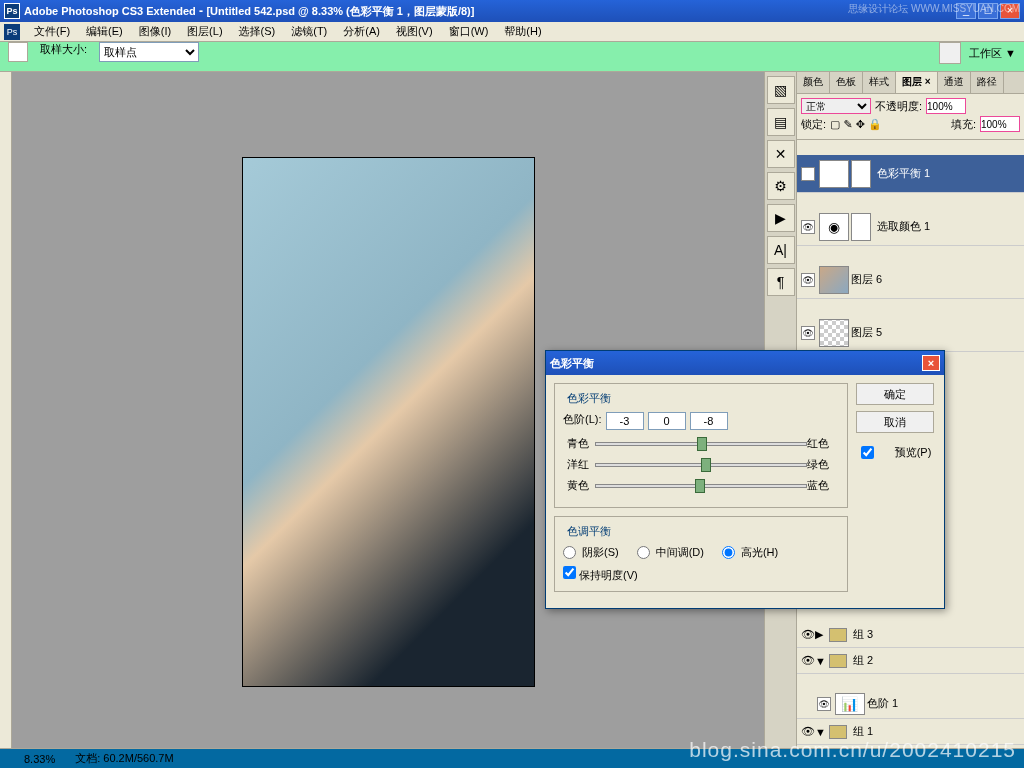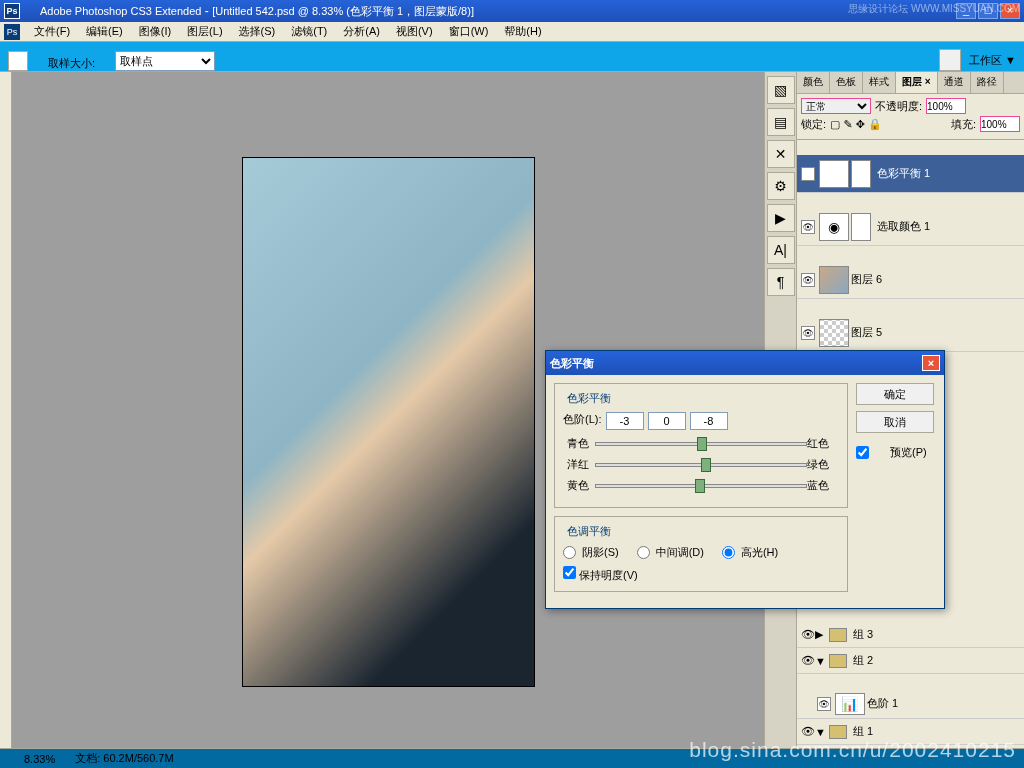--- a/index.html
+++ b/index.html
@@ -1,25 +1,25 @@
 <!DOCTYPE html>
 <html><head>
 <meta charset="utf-8">
 <style>
 * { margin: 0; padding: 0; box-sizing: border-box; font-family: "Microsoft YaHei", Tahoma, sans-serif; font-size: 11px; }
 body { width: 1024px; height: 768px; background: #9e9e9e; overflow: hidden; position: relative; }
 .titlebar { height: 22px; background: linear-gradient(#2563d8, #1e50b8); color: #fff; display: flex; align-items: center; padding: 0 4px; }
 .titlebar .ps-icon { width: 16px; height: 16px; background: #0b3c7a; border: 1px solid #fff; margin-right: 4px; font-weight: bold; text-align: center; line-height: 14px; font-size: 9px; }
-.titlebar .title { flex: 1; font-weight: normal; font-size: 12px; margin-left: 16px; }
+.titlebar .title { flex: 1; font-weight: bold; font-size: 12px; }
 .titlebar .winbtn { width: 20px; height: 16px; background: #3a6fd8; border: 1px solid #7aa5ef; margin-left: 2px; text-align: center; line-height: 12px; cursor: pointer; }
 .titlebar .winbtn.close { background: #e8543a; }
 .menubar { height: 20px; background: #ece9d8; display: flex; align-items: center; padding-left: 4px; border-bottom: 1px solid #aca899; }
 .menubar .ps-box { width: 16px; height: 16px; background: #0b3c7a; color: #fff; text-align: center; line-height: 16px; font-size: 9px; margin-right: 6px; }
 .menubar span { padding: 2px 8px; cursor: pointer; }
-.toolbar { height: 30px; background: #0ea5e9; border-bottom: 1px solid #aca899; display: flex; align-items: flex-end; padding: 0 8px; gap: 20px; }
+.toolbar { height: 30px; background: #86efac; border-bottom: 1px solid #aca899; display: flex; align-items: flex-start; padding: 0 8px; gap: 12px; }
 .toolbar .eyedrop-icon { width: 20px; height: 20px; border: 1px solid #aca899; background: #fff; }
 .toolbar select { width: 100px; height: 20px; background: #fff; border: 1px solid #7f9db9; }
 .toolbar .right-tools { margin-left: auto; display: flex; align-items: center; gap: 8px; }
 .toolbar .mini-icon { width: 22px; height: 22px; border: 1px solid #aca899; background: #f0f0f0; }
 .main-area { position: absolute; top: 72px; left: 0; right: 0; bottom: 20px; display: flex; }
 .left-rail { width: 12px; background: #ece9d8; border-right: 1px solid #aca899; }
 .toolbox { width: 30px; background: #ece9d8; border: 1px solid #888; position: absolute; left: 13px; top: 90px; }
 .toolbox .ps-head { height: 20px; background: linear-gradient(#4a7ad0, #2d5fb8); color: #fff; text-align: center; line-height: 20px; font-weight: bold; font-size: 12px; }
 .toolbox .tool { width: 28px; height: 22px; border-bottom: 1px solid #ccc; background: #ece9d8; display: flex; align-items: center; justify-content: center; cursor: pointer; font-size: 13px; }
 .toolbox .color-fg { width: 18px; height: 18px; background: #ff0000; border: 1px solid #000; margin: 4px auto; }
@@ -58,21 +58,21 @@
 .level-row { display: flex; align-items: flex-start; gap: 4px; margin: 6px 0; }
 .level-row input[type="text"] { width: 38px; height: 18px; border: 1px solid #7f9db9; text-align: center; }
 .slider-row { display: flex; align-items: center; margin: 6px 4px; font-size: 11px; }
 .slider-row .axis-label { width: 28px; }
 .slider-row .track { flex: 1; height: 4px; background: #ddd; border: 1px solid #888; position: relative; }
 .slider-row .handle { position: absolute; width: 10px; height: 14px; background: #7db07d; border: 1px solid #3a6a3a; top: -6px; cursor: pointer; }
 .tone-row { display: flex; gap: 18px; margin: 6px 0; }
 .tone-row label { display: flex; align-items: center; gap: 6px; cursor: pointer; }
 .dialog-right { width: 80px; }
 .dialog-right button { width: 78px; height: 22px; margin-bottom: 6px; background: #f0f0f0; border: 1px solid #aca899; cursor: pointer; }
-.dialog-right label { display: flex; align-items: center; gap: 21px; margin-top: 6px; }
+.dialog-right label { display: flex; align-items: center; gap: 21px; margin-top: 6px; justify-content: center; }
 .statusbar { position: absolute; bottom: 0; left: 0; right: 0; height: 20px; background: #0369a1; border-top: 1px solid #aca899; display: flex; align-items: center; padding: 0 24px; gap: 20px; font-size: 10px; }
 .watermark { position: absolute; bottom: 6px; right: 8px; color: rgba(255,255,255,0.7); font-size: 21px; font-family: Arial; pointer-events: none; letter-spacing: 1px; }
 .top-watermark { position: absolute; top: 2px; right: 4px; color: rgba(255,255,255,0.5); font-size: 10px; pointer-events: none; }
 </style>
 </head>
 <body>
 
 <div class="titlebar">
   <div class="ps-icon">Ps</div>
   <div class="title">

